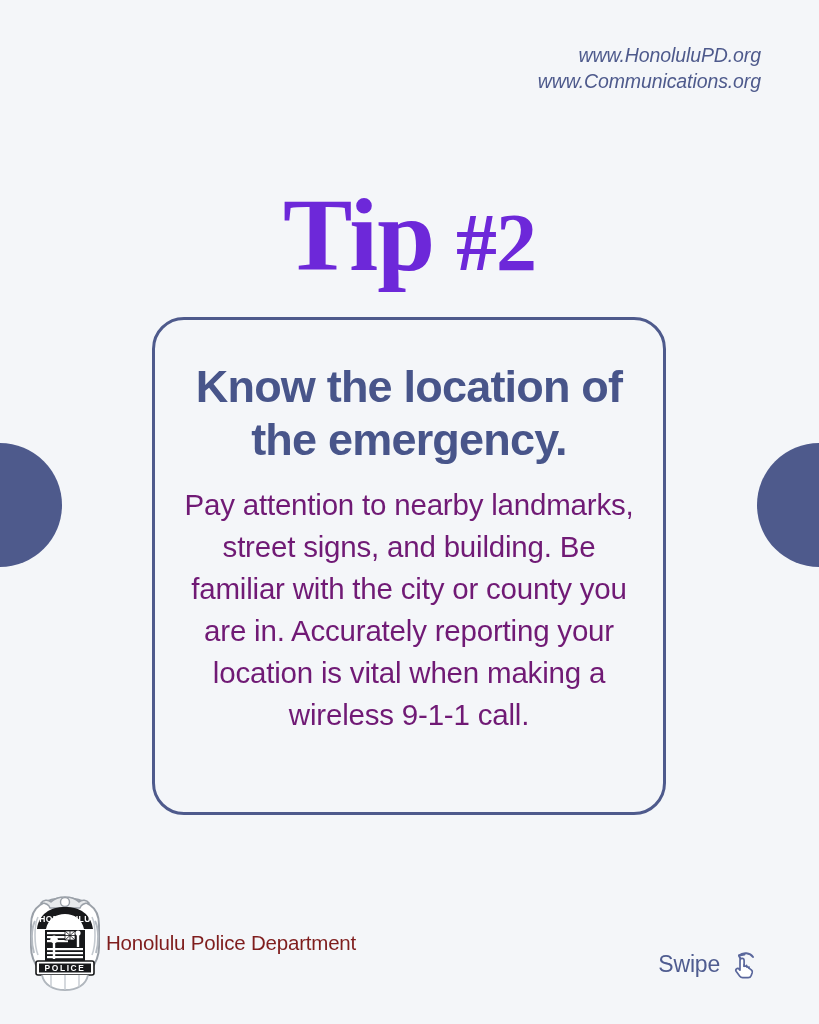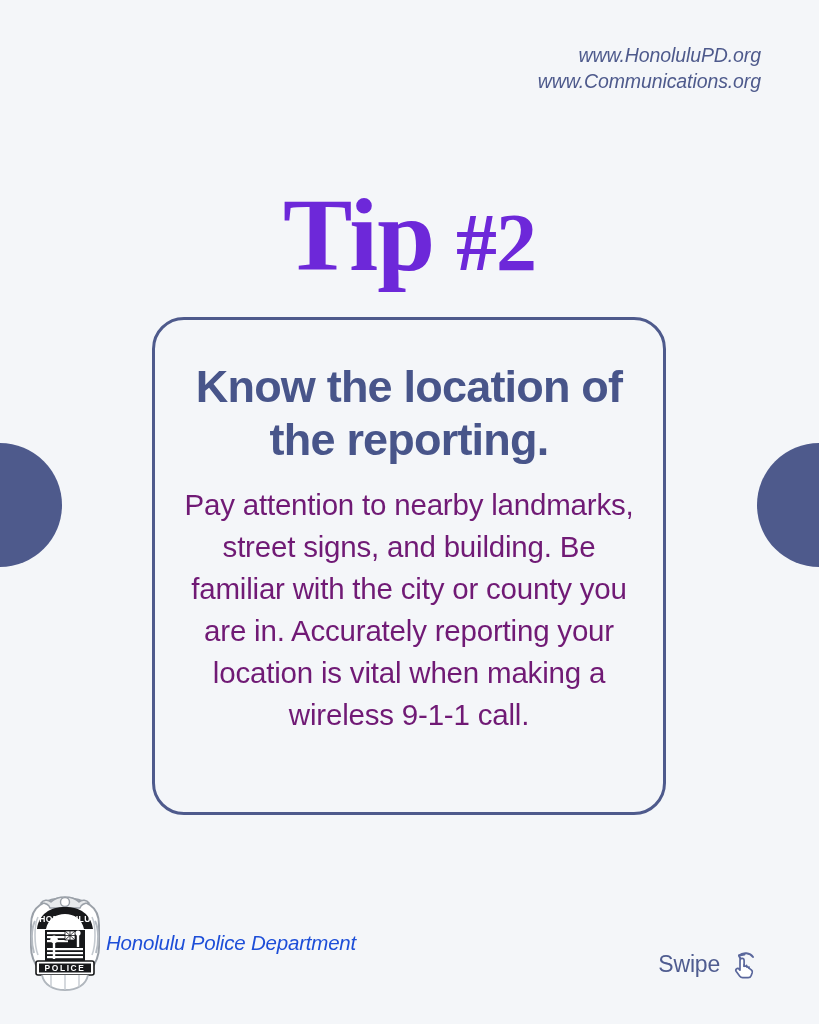--- a/index.html
+++ b/index.html
@@ -110,25 +110,24 @@
   
   .footer {
     position: absolute;
     left: 24px;
     bottom: 33px;
     display: flex;
     align-items: center;
   }
   .badge-wrap { width: 82px; height: 96px; display: block; }
   .footer-text {
-    color: #1d4ed8;
+    color: #7f1d1d;
     font-size: 20.5px;
     line-height: 1.33;
     letter-spacing: -0.2px;
-    font-style: italic;
   }
 
   .swipe {
     position: absolute;
     right: 58px;
     bottom: 43px;
     display: flex;
     align-items: center;
     gap: 7px;
     color: #4f5c90;
@@ -148,21 +147,21 @@
   <div class="urls">
     <div>www.HonoluluPD.org</div>
     <div>www.Communications.org</div>
   </div>
 
   <div class="tip-heading">
     <span class="tip-word">Tip</span><span class="tip-num">#2</span>
   </div>
 
   <div class="card">
-    <div class="card-title">Know the location of the reporting.</div>
+    <div class="card-title">Know the location of the emergency.</div>
     <div class="card-body">Pay attention to nearby landmarks, street signs, and building.  Be familiar with the city or county you are in. Accurately reporting your location is vital when making a wireless 9-1-1 call.</div>
   </div>
 
   <div class="footer">
     <span class="badge-wrap">
       <svg viewBox="0 0 82 96" width="82" height="96" aria-hidden="true">
 
         <path d="M41 3 C30 3 22 6 16 10 C10 14 7 20 7 30 L7 52 C7 68 18 82 41 93 C64 82 75 68 75 52 L75 30 C75 20 72 14 66 10 C60 6 52 3 41 3 Z" fill="#ffffff" stroke="#9aa0a8" stroke-width="2"></path>
 
         <path d="M41 2 C35 2 30 4 27 7 C24 4 19 5 17 8 C22 8 25 10 26 13 L56 13 C57 10 60 8 65 8 C63 5 58 4 55 7 C52 4 47 2 41 2 Z" fill="#e8eaec" stroke="#9aa0a8" stroke-width="1.4"></path>

